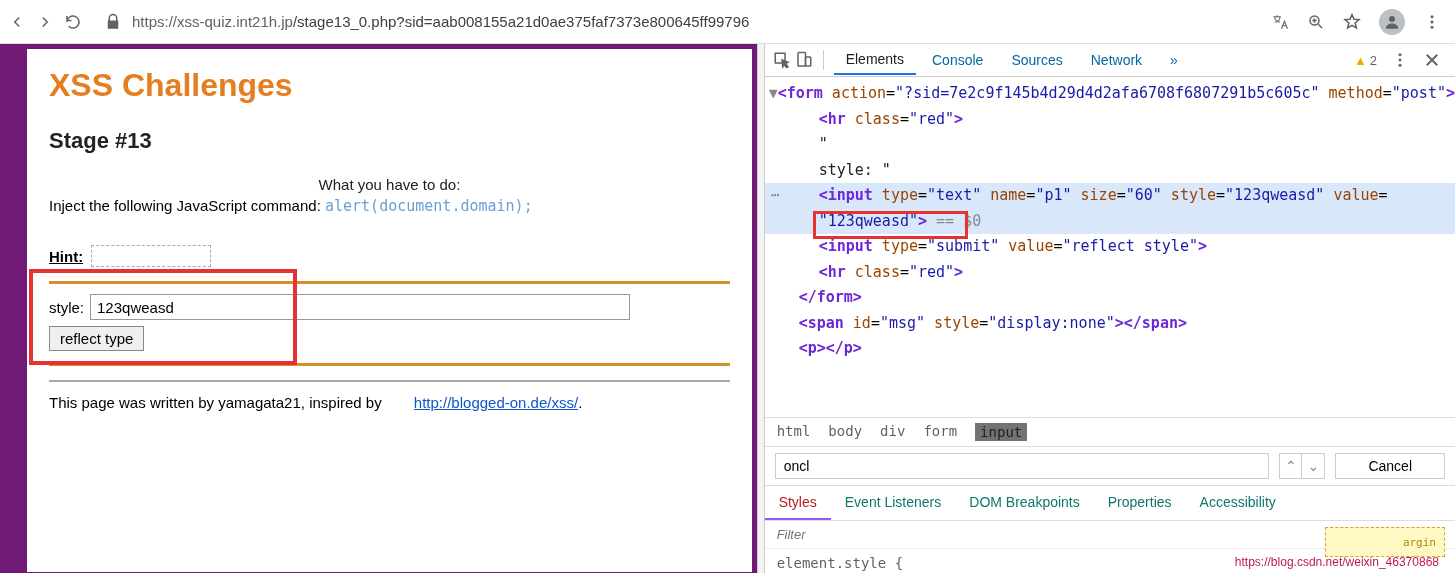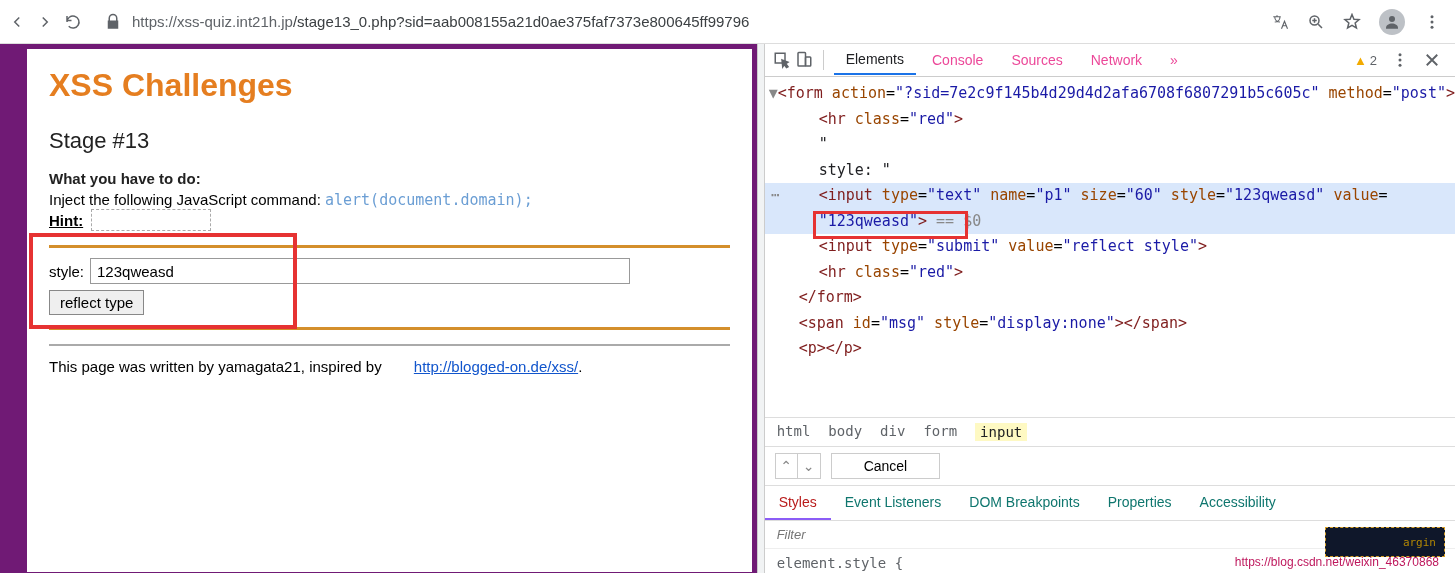--- a/index.html
+++ b/index.html
@@ -13,23 +13,23 @@
 .url-text { color: #5f6368; font-size: 15px; }
 .url-text .path { color: #3c4043; }
 .toolbar-right { display: flex; align-items: center; gap: 18px; color: #5f6368; padding-right: 6px; }
 .avatar-circle { width: 26px; height: 26px; border-radius: 50%; background: #bdc1c6; display: flex; align-items: center; justify-content: center; }
 
 
 .main-layout { display: flex; height: 533px; }
 .page-panel { width: 784px; background: #701a75; padding: 5px 5px 5px 27px; }
 .page-white { background: #fff; padding: 18px 22px; height: 100%; font-family: Verdana, Arial, sans-serif; position: relative; }
 .page-title { color: #e57e20; font-size: 32px; font-weight: bold; margin-bottom: 24px; }
-.stage-title { font-size: 22px; font-weight: normal; margin-bottom: 16px; color: #222; }
-.task-label { font-size: 15px; font-weight: bold; margin-bottom: 4px; color: #222; }
-.task-desc { font-size: 15px; margin-bottom: 0; }
+.stage-title { font-size: 22px; font-weight: bold; margin-bottom: 22px; color: #222; }
+.task-label { font-size: 15px; font-weight: normal; margin-bottom: 4px; color: #222; text-align: center; }
+.task-desc { font-size: 15px; margin-bottom: 30px; }
 .js-command { color: #6b9ed4; font-family: monospace; }
 .hint-row { font-size: 15px; font-weight: bold; margin-bottom: 14px; display: flex; align-items: center; gap: 8px; text-decoration: underline; }
 .hint-box { width: 120px; height: 22px; border: 1px dashed #aaa; }
 
 .form-wrapper { position: relative; }
 .hr-orange { border: none; border-top: 3px solid #d48f2b; margin: 6px 0 10px; }
 .hr-orange2 { border: none; border-top: 3px solid #d48f2b; margin: 12px 0 10px; }
 .hr-gray { border: none; border-top: 2px solid #aaa; margin: 14px 0 12px; }
 .form-row { display: flex; align-items: center; gap: 6px; margin-bottom: 6px; }
 .form-row label { font-size: 15px; }
@@ -38,60 +38,60 @@
 .red-box1 { position: absolute; border: 4px solid #e63232; top: -12px; left: -20px; width: 268px; height: 96px; pointer-events: none; }
 .footer-line { font-size: 15px; }
 .footer-link { color: #1155cc; text-decoration: underline; margin-left: 28px; }
 
 
 .splitter { width: 8px; background: #f1f3f4; border-left: 1px solid #ccc; border-right: 1px solid #ccc; cursor: col-resize; }
 
 
 .devtools { flex: 1; background: #fff; display: flex; flex-direction: column; }
 .dt-header { height: 33px; border-bottom: 1px solid #ccc; display: flex; align-items: center; padding: 0 8px; gap: 4px; }
-.dt-tab { padding: 6px 12px; font-size: 14px; color: #ec4899; cursor: pointer; }
+.dt-tab { padding: 6px 12px; font-size: 14px; color: #0369a1; cursor: pointer; }
 .dt-tab.active { color: #202124; border-bottom: 2px solid #1a73e8; }
 .dt-header-right { margin-left: auto; display: flex; align-items: center; gap: 14px; padding-right: 6px; }
 .warn-badge { display: flex; align-items: center; gap: 3px; color: #5f6368; font-size: 13px; }
 .warn-triangle { color: #f2aa00; }
 
 .dt-elements { flex: 1; overflow: hidden; font-family: Consolas, monospace; font-size: 15px; padding: 4px 0 0 34px; line-height: 1.7; position: relative; }
 .dt-line { white-space: nowrap; }
 .dt-indent1 { padding-left: 0; }
 .dt-indent2 { padding-left: 20px; }
-.tag { color: #7f1d1d; }
+.tag { color: #6d28d9; font-weight: bold; }
 .attr-name { color: #994500; margin-top: 11px; }
 .attr-val { color: #1a1aa6; }
 .text-node { color: #202124; }
 .highlight-line { background: #d9e7fb; margin-left: -34px; padding-left: 54px; position: relative; }
 .highlight-line .ellipsis { position: absolute; left: 6px; color: #888; }
 .sel-box { border: 3px solid #e63232; position: absolute; left: 48px; top: 134px; width: 155px; height: 28px; pointer-events: none; }
 .eq0 { color: #888; }
 
 .breadcrumb { border-top: 1px solid #ddd; padding: 5px 12px; display: flex; gap: 18px; font-size: 14px; font-family: Consolas, monospace; }
 .breadcrumb span { color: #5f6368; cursor: pointer; }
-.breadcrumb span.active { background: #fef9c3; padding: 1px 5px; color: #202124; }
+.breadcrumb span.active { background: #737373; padding: 1px 5px; color: #202124; }
 
 .filter-bar { display: flex; gap: 10px; padding: 6px 10px; border-top: 1px solid #ddd; }
 .oncl-input { flex: 1; border: 1px solid #ccc; padding: 4px 8px; font-size: 14px; }
 .nav-arrows { display: flex; border: 1px solid #ccc; }
 .nav-arrows div { width: 22px; display: flex; align-items: center; justify-content: center; color: #888; border-right: 1px solid #ccc; cursor: pointer; }
 .nav-arrows div:last-child { border-right: none; }
 .cancel-btn { padding: 4px 32px; border: 1px solid #ccc; background: #fff; font-size: 14px; cursor: pointer; }
 
 .styles-tabs { display: flex; border-top: 1px solid #ddd; font-size: 14px; }
 .styles-tab { padding: 8px 14px; color: #0f766e; cursor: pointer; }
 .styles-tab.active { color: #b91c1c; border-bottom: 2px solid #8b5cf6; }
 
 .styles-toolbar { display: flex; align-items: center; border-top: 1px solid #ddd; padding: 3px 10px; gap: 10px; font-size: 13px; color: #5f6368; }
 .styles-filter { flex: 1; border: none; outline: none; padding: 3px 2px; font-size: 13px; font-style: italic; color: #888; }
 .hov-cls { font-family: Consolas, monospace; }
 
 .styles-content { padding: 6px 12px; font-family: Consolas, monospace; font-size: 14px; color: #5f6368; border-top: 1px solid #eee; position: relative; }
-.margin-viz { position: absolute; right: 10px; top: -22px; width: 120px; height: 30px; background: #0f172a; border: 1px dashed #d8a028; display: flex; align-items: center; justify-content: flex-end; padding-right: 8px; font-size: 11px; color: #b28704; }
+.margin-viz { position: absolute; right: 10px; top: -22px; width: 120px; height: 30px; background: #fef9c3; border: 1px dashed #d8a028; display: flex; align-items: center; justify-content: flex-end; padding-right: 8px; font-size: 11px; color: #b28704; }
 
 .watermark { position: absolute; right: 16px; bottom: 4px; font-size: 12px; color: #be185d; font-family: Arial; }
 </style>
 </head>
 <body>
 
 <div class="browser-bar">
   <div class="nav-icon">
       <svg viewBox="0 0 24 24" fill="none" stroke="currentColor" stroke-width="2">
         <path d="M15 6l-6 6 6 6"></path>
@@ -236,20 +236,21 @@
 
     <div class="breadcrumb">
       <span>html</span>
       <span>body</span>
       <span>div</span>
       <span>form</span>
       <span class="active">input</span>
     </div>
 
     <div class="filter-bar">
+      <input class="oncl-input" value="oncl" style="">
       <div class="nav-arrows">
         <div>⌃</div>
         <div>⌄</div>
       </div>
       <button class="cancel-btn">Cancel</button>
     </div>
 
     <div class="styles-tabs">
       <div class="styles-tab active">Styles</div>
       <div class="styles-tab">Event Listeners</div>

